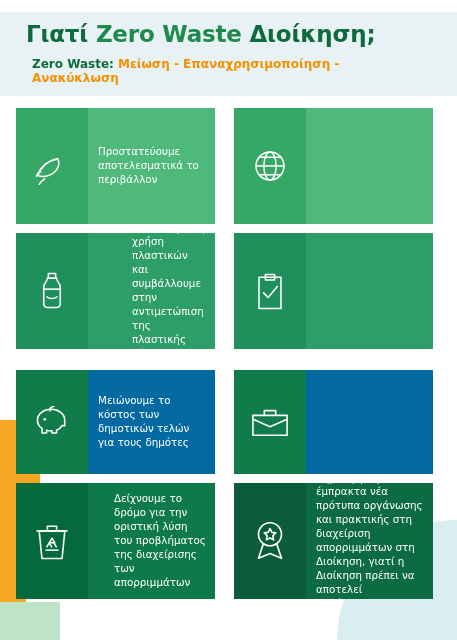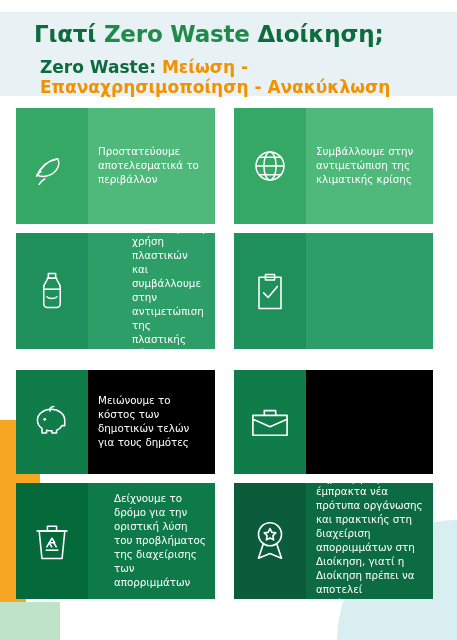--- a/index.html
+++ b/index.html
@@ -26,30 +26,30 @@
     position:absolute;left:0;top:470px;width:40px;height:60px;background:#f6a623;
   }
   .bg-teal-br{
     position:absolute;right:0;bottom:0;width:120px;height:120px;
     background:#d9eef0;border-top-left-radius:120px;
   }
   .bg-mint-bl{
     position:absolute;left:0;bottom:0;width:60px;height:38px;background:#bfe3c8;
   }
   
-  header{position:absolute;left:12px;top:0;width:417px;}
+  header{position:absolute;left:4px;top:0;width:417px;}
   .title{
     margin:0;padding:22px 0 0 22px;
     font-size:23px;font-weight:bold;line-height:1.1;
     color:#1f8a4c;letter-spacing:-0.2px;
   }
   .title .dark{color:#0e6b3d;}
   .subtitle{
     margin:0;padding:10px 0 0 28px;
-    font-size:17px;font-weight:bold;color:#0e6b3d;
+    font-size:12px;font-weight:bold;color:#0e6b3d;
   }
   .subtitle .accent{color:#f39200;}
   
   .grid{
     position:absolute;left:16px;top:108px;
     width:457px;
     display:grid;
     grid-template-columns:199px 199px;
     grid-template-rows:116px 116px 116px 116px;
     gap:9px 19px;
@@ -72,21 +72,21 @@
     margin:0;
     font-size:10.3px;
     line-height:1.35;
     color:#ffffff;
   }
   
   .c-lightgreen{background:#4eb97a;}
   .c-lightgreen .iconbox{background:#36a865;}
   .c-mid{background:#2e9e68;gap:34px;}
   .c-mid .iconbox{background:#1f8f5c;}
-  .c-deep{background:#000000;margin-top:12px;}
+  .c-deep{background:#0369a1;margin-top:12px;}
   .c-deep .iconbox{background:#0f7c4a;}
   .c-darkest{background:#0f7a49;gap:16px;}
   .c-darkest .iconbox{background:#046a3c;}
   .c-darkgrey{background:#0d6b44;}
   .c-darkgrey .iconbox{background:#0a5c3a;}
 
   .ico{display:block;}
   .ico svg{display:block;}
 </style>
 </head>
@@ -127,23 +127,20 @@
   <div class="card c-lightgreen">
     <div class="iconbox">
       <span class="ico">
         <svg width="42" height="42" viewBox="0 0 48 48" fill="none" stroke="#ffffff" stroke-width="1.7">
           <circle cx="24" cy="24" r="16"></circle>
           <ellipse cx="24" cy="24" rx="7" ry="16"></ellipse>
           <path d="M8 24h32M11 14h26M11 34h26"></path>
         </svg>
       </span>
     </div>
-    <div class="body">
-      <p>Συμβάλλουμε στην αντιμετώπιση της κλιματικής κρίσης</p>
-    </div>
   </div>
 
   <div class="card c-mid">
     <div class="iconbox">
       <span class="ico">
         <svg width="40" height="44" viewBox="0 0 40 48" fill="none" stroke="#ffffff" stroke-width="1.7" stroke-linejoin="round">
           <path d="M16 5h8v5h-8z"></path>
           <path d="M15 10h10c0 4 4 5 4 10v18a4 4 0 0 1-4 4H15a4 4 0 0 1-4-4V20c0-5 4-6 4-10z"></path>
           <path d="M11 22h18"></path>
           <path d="M14 30c3 3 8 3 12 0"></path>

